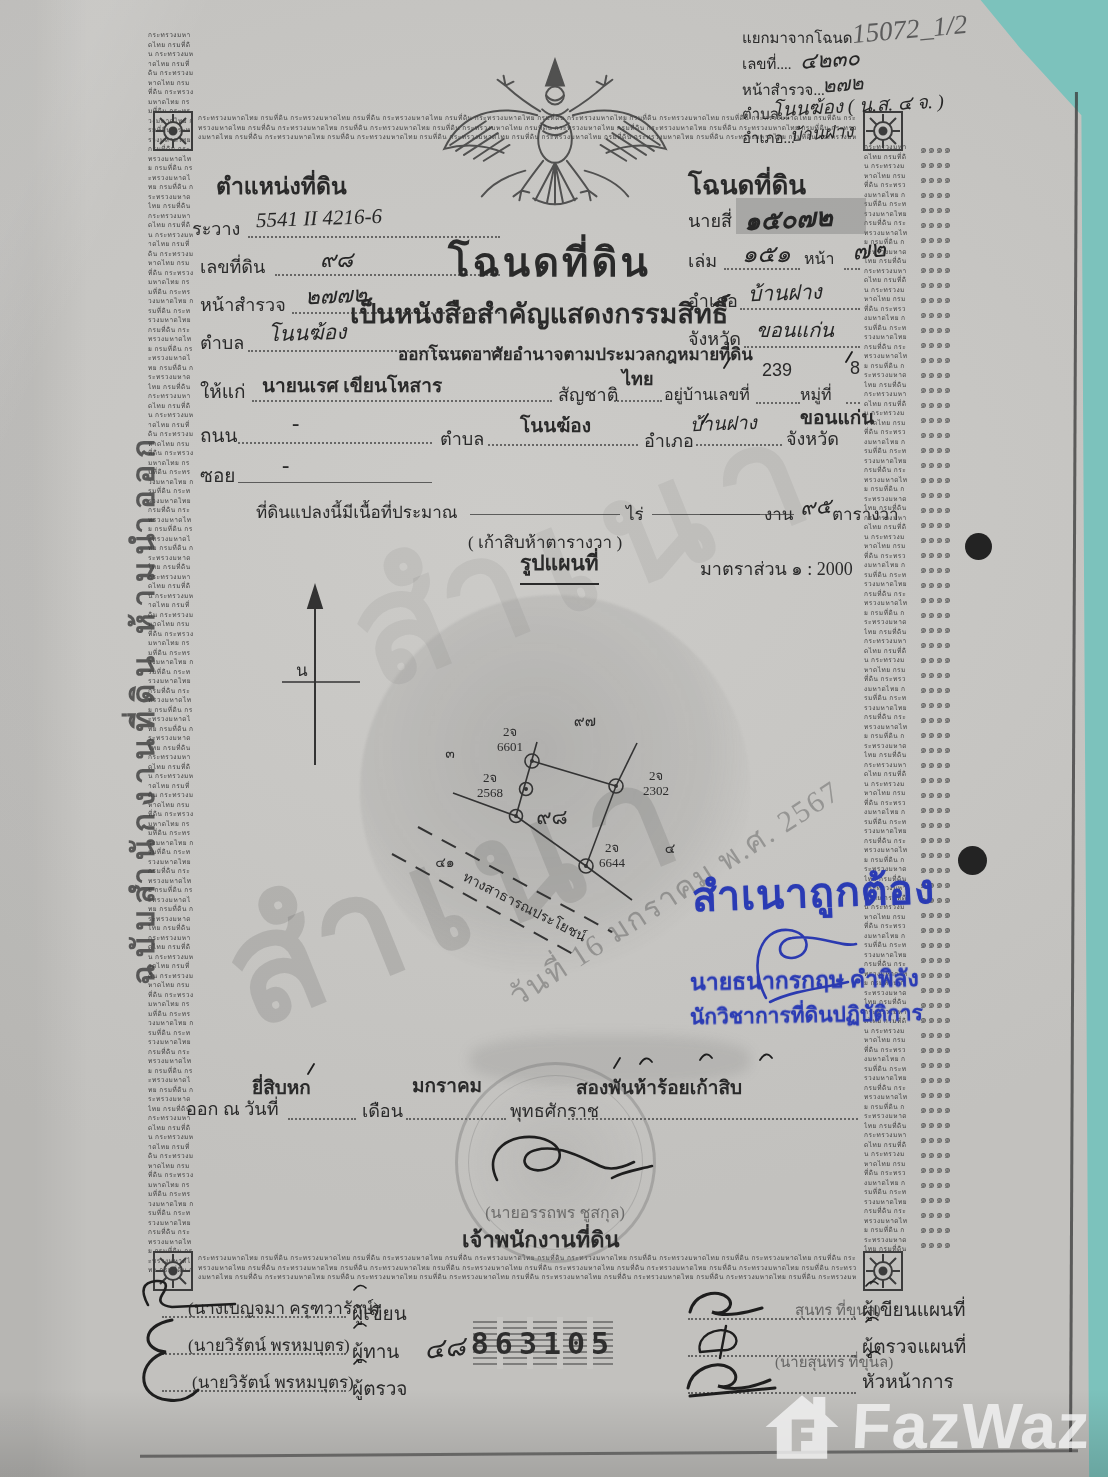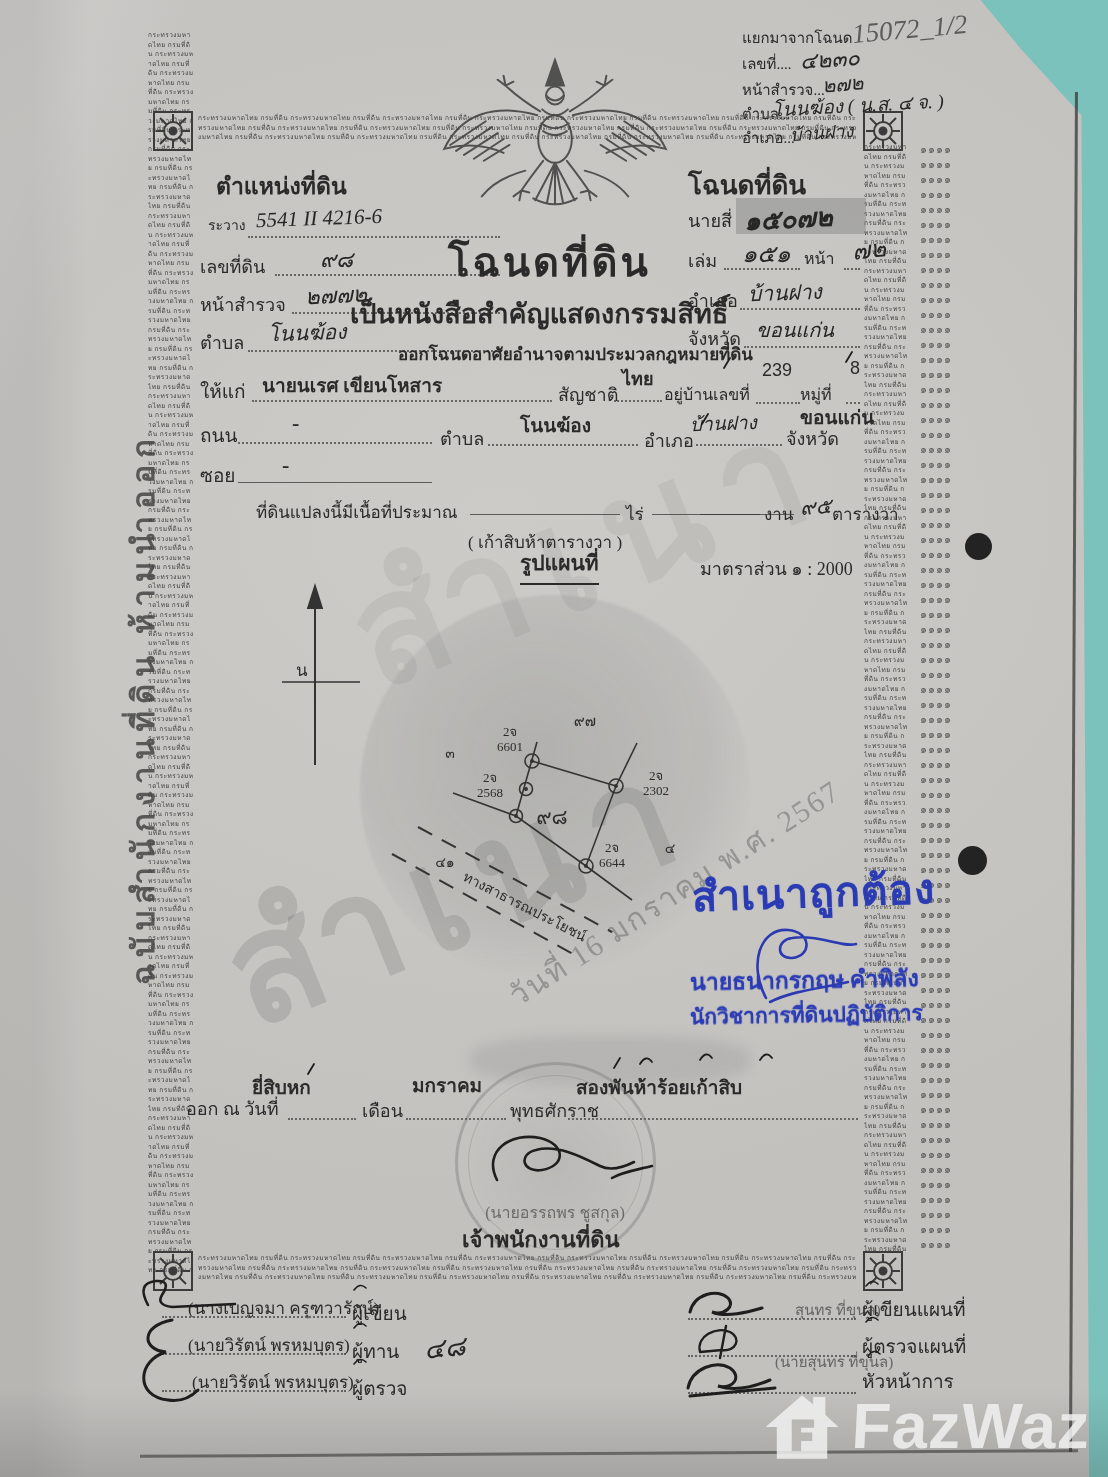--- a/index.html
+++ b/index.html
@@ -185,21 +185,21 @@
       <path d="M116 72 q14 10 28 0 M118 80 q12 8 24 0 M117 58 q13 12 26 0"></path>
       <path d="M130 112 L110 150 M130 112 L122 152 M130 112 L130 154 M130 112 L138 152 M130 112 L150 150"></path>
       <path d="M108 148 q22 12 44 0"></path>
       <path d="M118 110 Q104 128 96 140 M96 140 l-8 6 M96 140 l-2 10 M96 140 l8 2"></path>
       <path d="M142 110 Q156 128 164 140 M164 140 l8 6 M164 140 l2 10 M164 140 l-8 2"></path>
       <path d="M100 120 q-30 8 -44 26 M160 120 q30 8 44 26"></path>
     </g>
   </svg>
 
   <div class="t bold" style="left:216px;top:168px;font-size:23px">ตำแหน่งที่ดิน</div>
-  <div class="t" style="left:208px;top:214px;font-size:14px">ระวาง</div>
+  <div class="t" style="left:192px;top:214px;font-size:18px">ระวาง</div>
   <div class="t hand" style="left:256px;top:206px;font-size:21px;transform:rotate(-2deg)">5541 II 4216-6</div>
   <div class="dots" style="left:248px;top:236px;width:252px"></div>
   <div class="t" style="left:200px;top:252px;font-size:18px">เลขที่ดิน</div>
   <div class="t hand" style="left:320px;top:242px;font-size:22px">๙๘</div>
   <div class="dots" style="left:275px;top:274px;width:225px"></div>
   <div class="t" style="left:200px;top:290px;font-size:18px">หน้าสำรวจ</div>
   <div class="t hand" style="left:305px;top:278px;font-size:22px;transform:rotate(-3deg)">๒๗๗๒</div>
   <div class="dots" style="left:292px;top:312px;width:208px"></div>
   <div class="t" style="left:200px;top:328px;font-size:18px">ตำบล</div>
   <div class="t hand" style="left:268px;top:316px;font-size:21px;transform:rotate(-2deg)">โนนฆ้อง</div>
@@ -341,20 +341,23 @@
   <div class="dots" style="left:162px;top:1316px;width:184px"></div>
   <div class="t" style="left:352px;top:1298px;font-size:19px">ผู้เขียน</div>
   <div class="t" style="left:188px;top:1331px;font-size:17px">(นายวิรัตน์  พรหมบุตร)</div>
   <div class="dots" style="left:162px;top:1353px;width:184px"></div>
   <div class="t" style="left:352px;top:1336px;font-size:19px">ผู้ทาน</div>
   <div class="t" style="left:192px;top:1368px;font-size:17px">(นายวิรัตน์  พรหมบุตร)</div>
   <div class="dots" style="left:162px;top:1390px;width:184px"></div>
   <div class="t" style="left:352px;top:1373px;font-size:19px">ผู้ตรวจ</div>
 
   <div class="t hand" style="left:424px;top:1326px;font-size:27px;transform:rotate(-6deg)">๔๘</div>
+  <div class="serialbox">
+      <span>863105</span>
+    </div>
 
   <div class="t" style="left:795px;top:1298px;font-size:15px;color:rgba(70,70,70,.75)">สุนทร  ที่ขุนล)</div>
   <div class="dots" style="left:688px;top:1318px;width:168px"></div>
   <div class="t" style="left:862px;top:1294px;font-size:19px">ผู้เขียนแผนที่</div>
   <div class="dots" style="left:688px;top:1355px;width:168px"></div>
   <div class="t" style="left:862px;top:1331px;font-size:19px">ผู้ตรวจแผนที่</div>
   <div class="t" style="left:775px;top:1350px;font-size:15px;color:rgba(70,70,70,.75)">(นายสุนทร  ที่ขุนล)</div>
   <div class="dots" style="left:688px;top:1392px;width:168px"></div>
   <div class="t" style="left:862px;top:1366px;font-size:19px">หัวหน้าการ</div>
 

